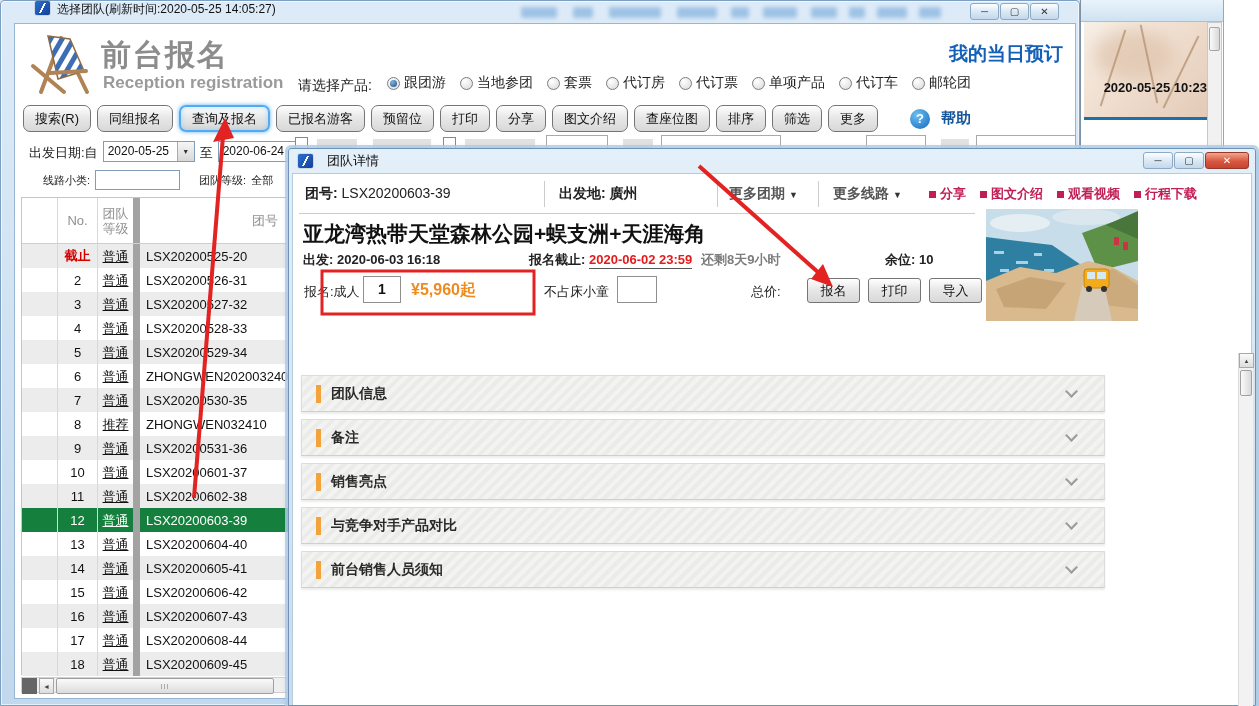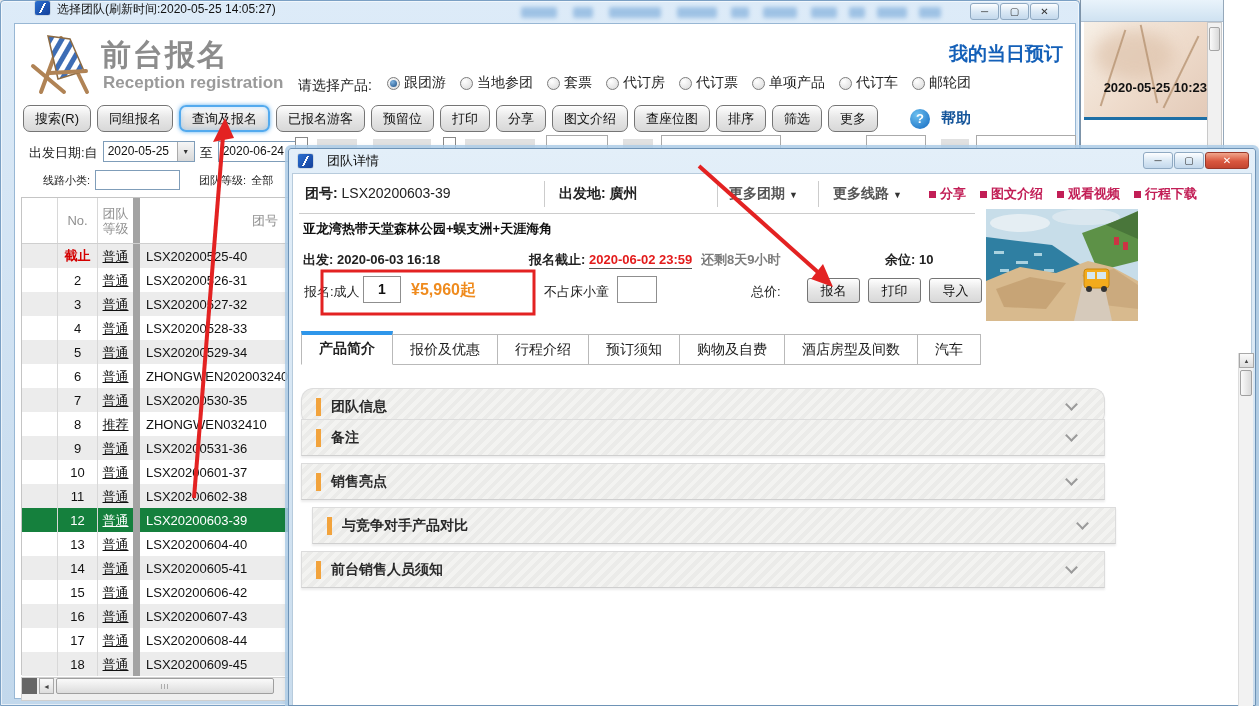--- a/index.html
+++ b/index.html
@@ -63,40 +63,40 @@
   .c1 { width:40px; text-align:center; border-right:1px solid #d8d8d8; height:100%; display:flex; align-items:center; justify-content:center; }
   .c2 { width:42px; text-align:center; border-right:7px solid #a3a3a3; height:100%; display:flex; align-items:center; justify-content:center; flex-direction:column; line-height:15px; }
   .c3 { flex:1; padding-left:6px; display:flex; align-items:center; height:100%; overflow:hidden; white-space:nowrap; }
   .thead .c3 { justify-content:flex-end; padding-right:10px; }
   .trow { display:flex; height:24px; color:#111; }
   .trow.alt { background:#ececec; }
   .trow.sel { background:#15803d; color:#fff; }
   .gr { text-decoration:underline; }
   .redno { color:#d40000; font-weight:bold; }
 
-  .hscroll { position:absolute; left:20px; top:676px; width:268px; height:24px; background:#efefef; border:1px solid #cfcfcf; }
+  .hscroll { position:absolute; left:20px; top:676px; width:268px; height:16px; background:#efefef; border:1px solid #cfcfcf; }
   .hs-dark { position:absolute; left:0; top:0; width:15px; height:16px; background:#666; }
   .hs-arrow { position:absolute; left:17px; top:0; width:15px; height:16px; background:linear-gradient(#fafafa,#ddd); border:1px solid #a8a8a8; font-size:7px; color:#444; display:flex; align-items:center; justify-content:center; }
   .hs-thumb { position:absolute; left:34px; top:0; width:218px; height:16px; background:linear-gradient(#fafafa,#dcdcdc); border:1px solid #9f9f9f; border-radius:2px; font-size:8px; color:#999; letter-spacing:1px; display:flex; align-items:center; justify-content:center; }
 
   
   .dlg { position:absolute; left:288px; top:148px; width:968px; height:558px; background:linear-gradient(#e3eff9,#c9dced); border:1px solid #6e93b6; border-radius:3px 3px 0 0; box-shadow:0 0 0 3px rgba(173,205,231,.85), 3px 4px 10px rgba(0,0,0,.35); z-index:3; }
   .d-tbar { position:absolute; left:0; top:0; width:100%; height:24px; display:flex; align-items:center; padding-left:9px; font-size:13px; color:#111; }
   .d-wc { position:absolute; right:6px; top:3px; display:flex; }
   .d-wcb { width:30px; height:17px; margin-left:1px; border:1px solid #8fa9c2; border-radius:3px; background:linear-gradient(#fdfeff,#dbe9f5 50%,#c3d8ec); font-size:10px; color:#333; display:flex; align-items:center; justify-content:center; }
   .d-wcb.close { width:44px; background:linear-gradient(#f0a68c,#d9573f 55%,#c34530); border-color:#99382a; color:#fff; font-weight:bold; }
   .d-inner { position:absolute; left:3px; top:24px; right:3px; bottom:0; background:#fff; border:1px solid #b7cbdc; border-bottom:none; }
 
   .d-abs { position:absolute; font-size:14px; color:#222; }
   .d-sep { position:absolute; top:32px; width:1px; height:26px; background:#ccc; }
   .d-links { position:absolute; left:640px; top:36px; display:flex; gap:14px; }
   .d-link { font-size:13px; font-weight:bold; color:#c21e56; display:flex; align-items:center; gap:4px; }
   .d-link .sq { width:7px; height:7px; background:#c21e56; }
   .d-rule { position:absolute; left:10px; top:64px; width:676px; height:1px; background:#ccc; }
-  .d-title { position:absolute; left:14px; top:71px; font-size:13px; font-weight:bold; color:#111; }
+  .d-title { position:absolute; left:14px; top:71px; font-size:21px; font-weight:bold; color:#111; }
   .d-det { position:absolute; top:102px; font-size:13px; color:#222; }
   .ddl { color:#e31b1b; font-weight:bold; border-bottom:1px solid #555; padding-bottom:1px; }
   .dgray { color:#7d7d7d; font-weight:bold; }
   .inp { position:absolute; background:#fff; border:1px solid #8f8f8f; text-align:center; font-size:14px; font-weight:bold; color:#111; line-height:25px; }
   .price { position:absolute; font-size:16px; font-weight:bold; color:#ef8b1e; }
   .sb { position:absolute; width:53px; height:25px; line-height:23px; text-align:center; border:1px solid #757575; border-radius:3px; background:linear-gradient(#fefefe,#e8e8e8 45%,#d8d8d8); font-size:13px; color:#111; box-shadow:inset 0 1px 0 #fff; }
   .photo { position:absolute; left:697px; top:60px; width:152px; height:112px; }
 
   .tabs { position:absolute; left:12px; top:182px; display:flex; align-items:flex-end; }
   .tab { height:31px; line-height:29px; border:1px solid #b9b9b9; border-left:none; background:#fff; padding:0 17px; font-size:14px; color:#222; }
@@ -262,21 +262,21 @@
         <div class="c2">
             <span>团队</span>
             <span>等级</span>
           </div>
         <div class="c3">团号</div>
       </div>
       <div class="trow alt">
           <div class="c0"></div>
           <div class="c1 redno">截止</div>
           <div class="c2 gr">普通</div>
-          <div class="c3">LSX20200525-40</div>
+          <div class="c3">LSX20200525-20</div>
         </div>
       <div class="trow">
           <div class="c0"></div>
           <div class="c1">2</div>
           <div class="c2 gr">普通</div>
           <div class="c3">LSX20200526-31</div>
         </div>
       <div class="trow alt">
           <div class="c0"></div>
           <div class="c1">3</div>
@@ -479,46 +479,37 @@
       <polygon points="88,112 98,68 116,66 126,112" fill="#d6cabb"></polygon>
       <rect x="98" y="60" width="25" height="19" rx="3" fill="#f3ab1c" stroke="#c8860f"></rect>
       <rect x="101" y="63" width="8" height="7" fill="#d6e9f2"></rect>
         <rect x="111" y="63" width="9" height="7" fill="#d6e9f2"></rect>
       <circle cx="103" cy="80" r="3" fill="#333"></circle>
         <circle cx="118" cy="80" r="3" fill="#333"></circle>
       <rect x="128" y="28" width="5" height="8" fill="#cc3344"></rect>
         <rect x="137" y="33" width="5" height="8" fill="#cc3344"></rect>
     </svg>
 
-    <div class="tabs">
-      <div class="tab active">产品简介</div>
-      <div class="tab">报价及优惠</div>
-      <div class="tab">行程介绍</div>
-      <div class="tab">预订须知</div>
-      <div class="tab">购物及自费</div>
-      <div class="tab">酒店房型及间数</div>
-      <div class="tab">汽车</div>
-    </div>
-
-    <div class="sec" style="top:239px;border-radius:12px;">
+
+    <div class="sec" style="top:226px;">
       <span class="bar"></span>
       <span>团队信息</span>
       <span class="chev"></span>
     </div>
     <div class="sec" style="top:270px;">
       <span class="bar"></span>
       <span>备注</span>
       <span class="chev"></span>
     </div>
     <div class="sec" style="top:314px;">
       <span class="bar"></span>
       <span>销售亮点</span>
       <span class="chev"></span>
     </div>
-    <div class="sec" style="top:358px;margin-left:11px;">
+    <div class="sec" style="top:358px;">
       <span class="bar"></span>
       <span>与竞争对手产品对比</span>
       <span class="chev"></span>
     </div>
     <div class="sec" style="top:402px;">
       <span class="bar"></span>
       <span>前台销售人员须知</span>
       <span class="chev"></span>
     </div>
 

